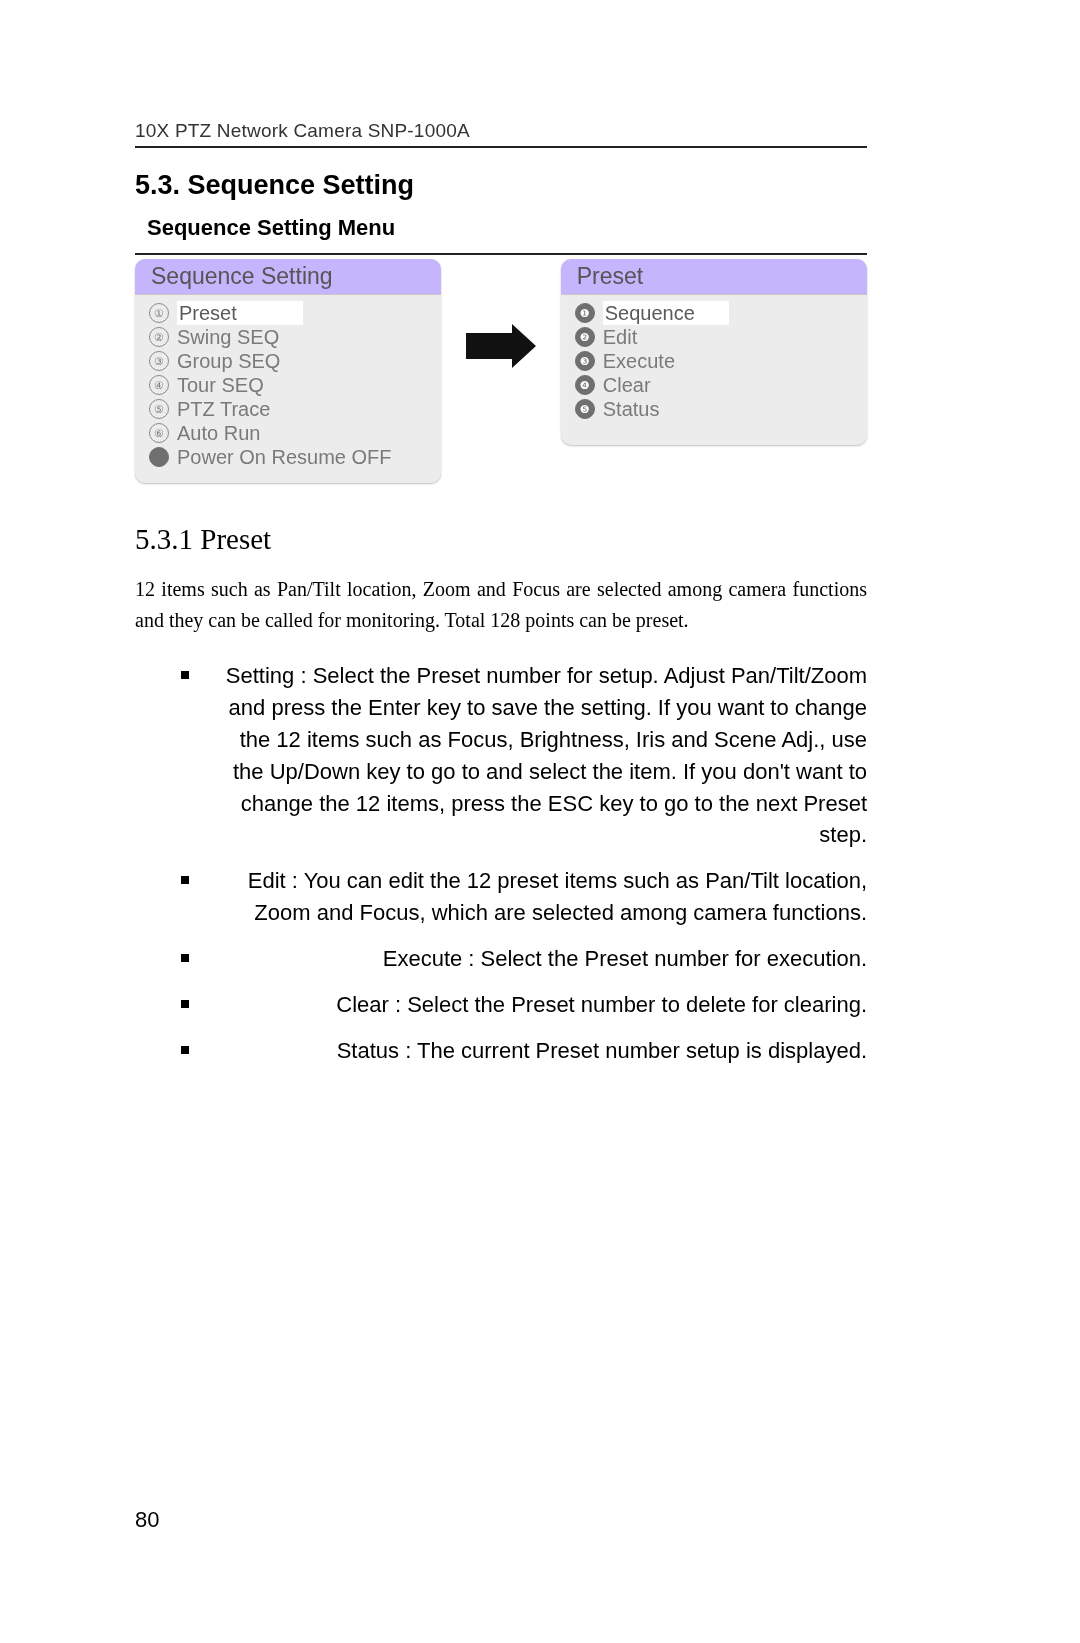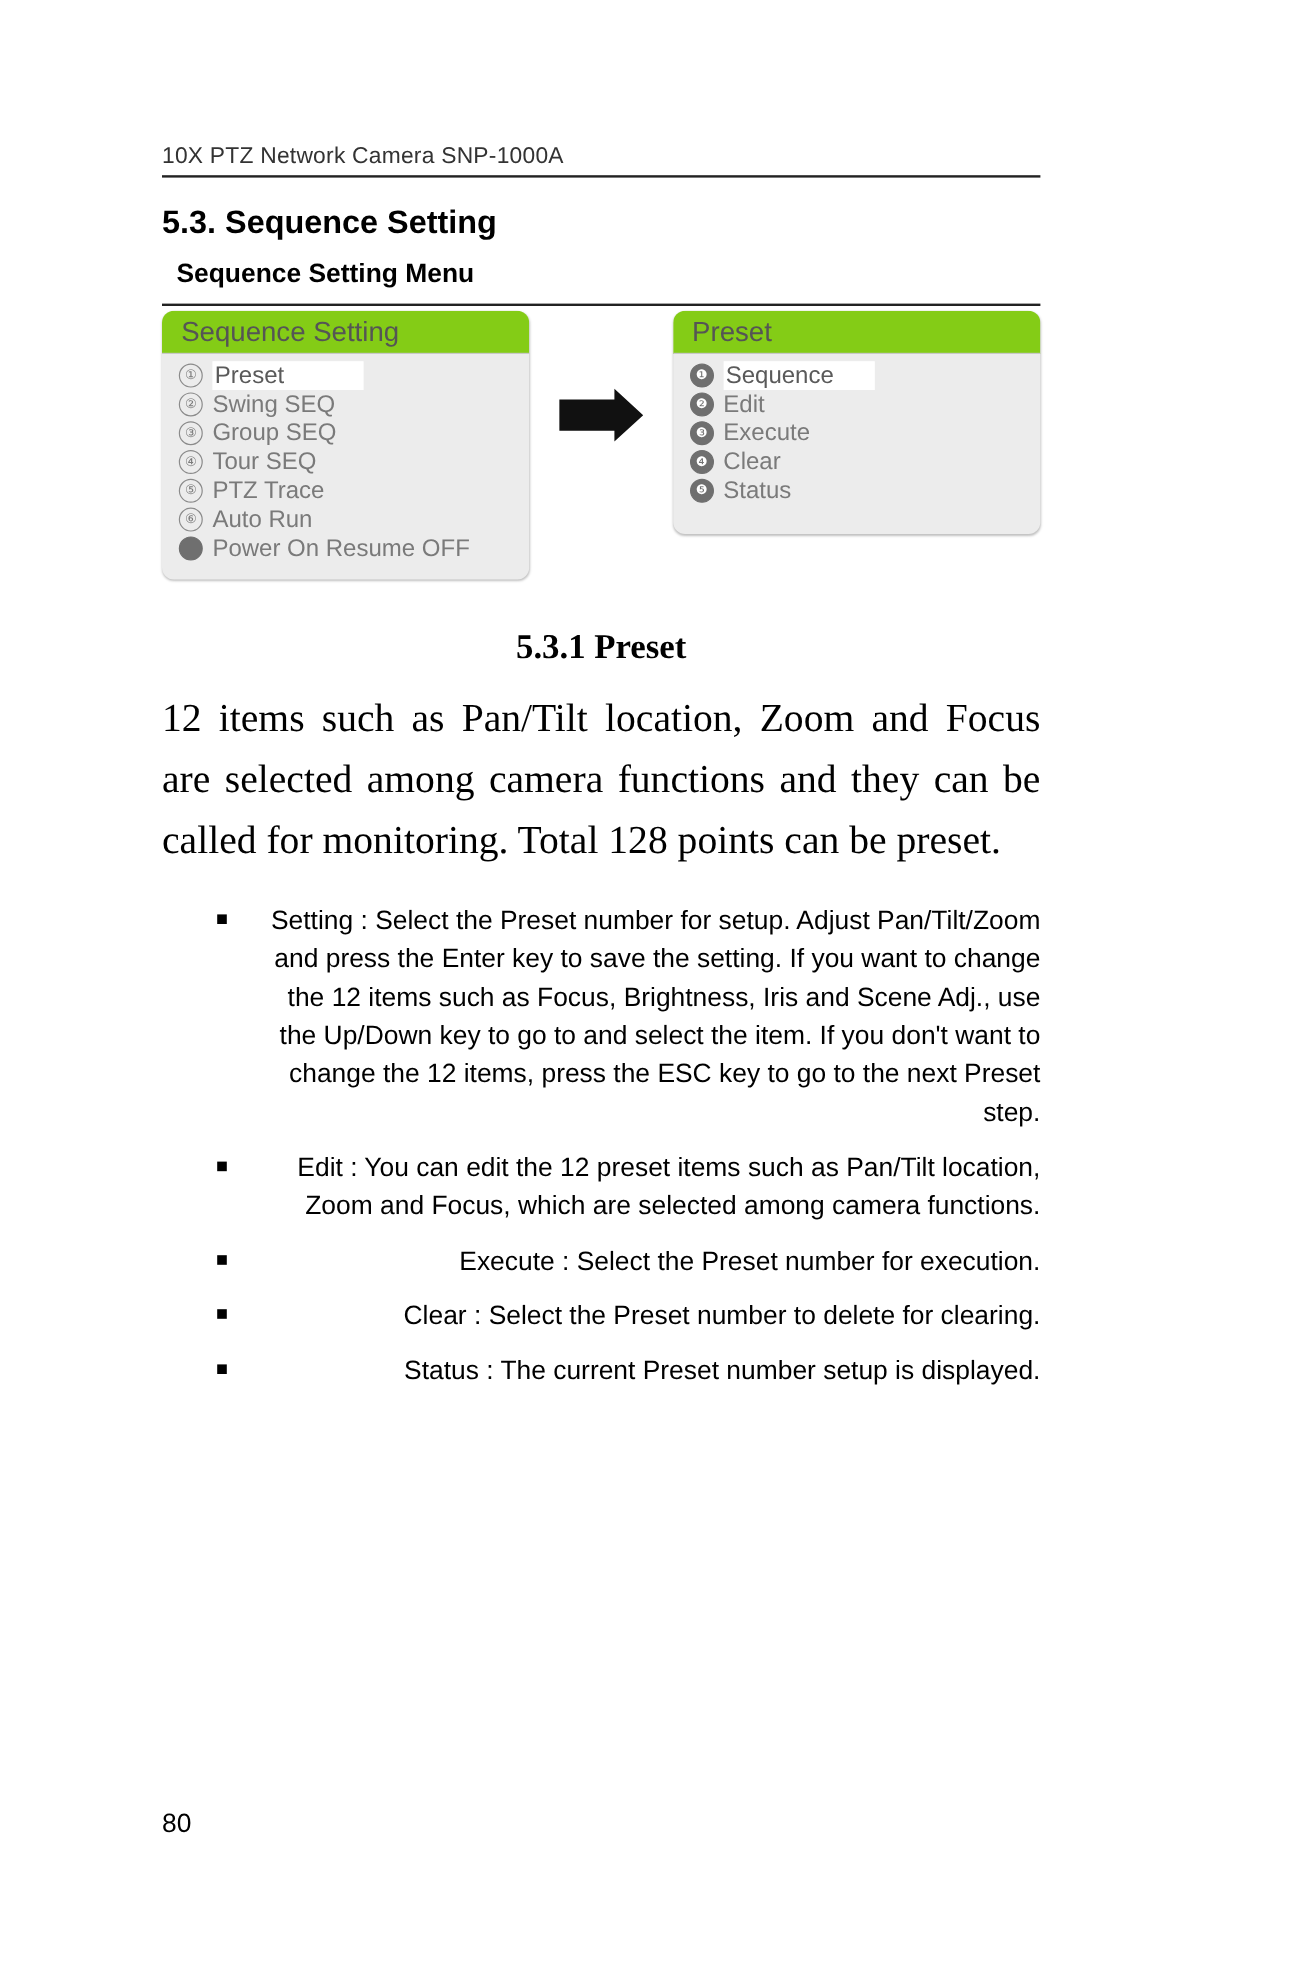--- a/index.html
+++ b/index.html
@@ -54,21 +54,21 @@
   .panel {
     border-radius: 10px;
     overflow: hidden;
     background: #ececec;
     box-shadow: 0 1px 2px rgba(0,0,0,0.25);
     font-family: Arial, sans-serif;
   }
   .panel.left  { width: 328px; }
   .panel.right { width: 328px; }
   .panel-title {
-    background: #84cc16;
+    background: #c4b5fd;
     color: #555;
     font-size: 23px;
     padding: 4px 16px 4px 16px;
     border-bottom: 1px solid #c8c8c8;
   }
   .panel-body {
     padding: 6px 10px 14px 14px;
   }
   .panel-body.large { min-height: 160px; }
   .panel-body.small { min-height: 130px; }
@@ -125,27 +125,26 @@
     font-weight: bold;
     font-size: 13px;
     letter-spacing: 0.5px;
     pointer-events: none;
   }
 
   
   .h3 {
     font-family: "Times New Roman", Times, serif;
     font-size: 29px;
-    font-weight: bold;
+    font-weight: normal;
     margin: 40px 0 18px 0;
-    text-align: center;
   }
   .para {
     font-family: "Times New Roman", Times, serif;
-    font-size: 33px;
+    font-size: 20px;
     line-height: 1.55;
     text-align: justify;
     margin: 0 0 24px 0;
   }
   ul.blist {
     list-style: none;
     margin: 0 0 0 46px;
     padding: 0;
     text-align: right;
   }

